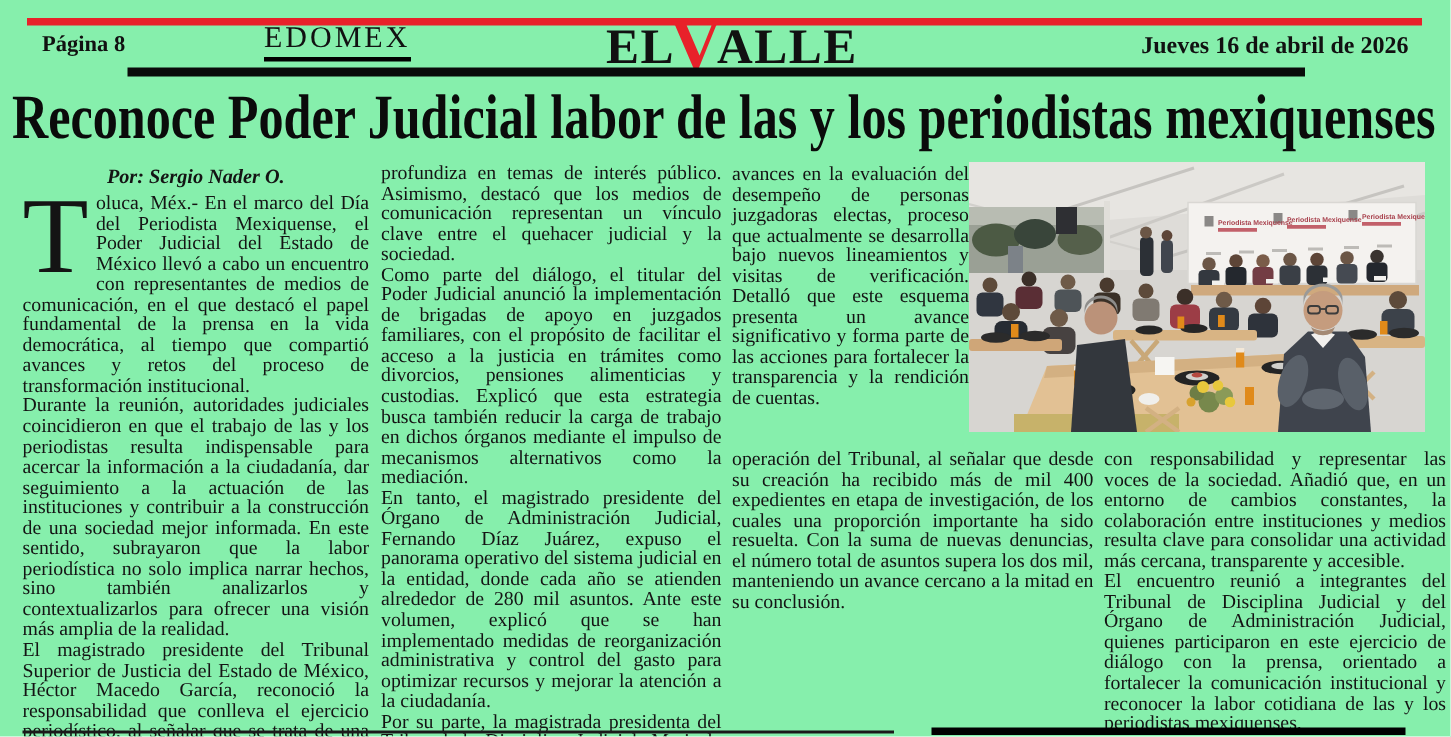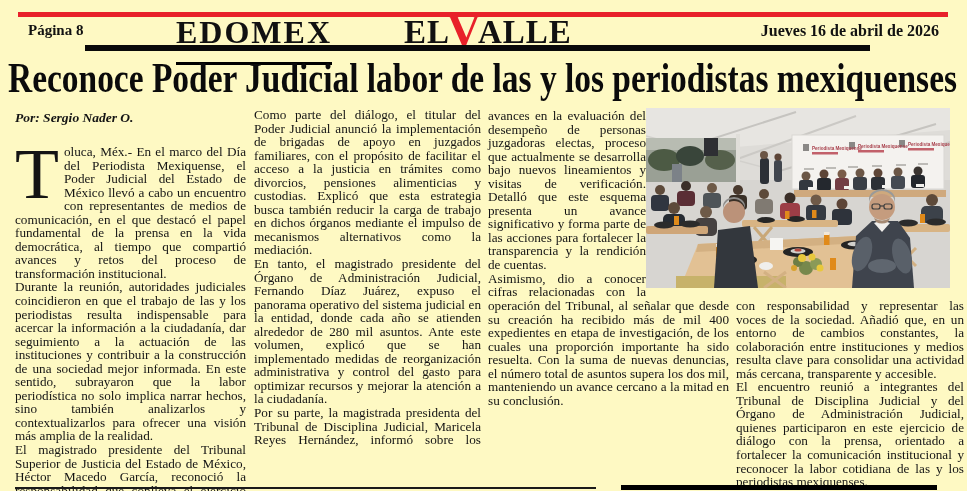--- a/index.html
+++ b/index.html
@@ -1,38 +1,38 @@
 <!DOCTYPE html>
 <html><head>
 <meta charset="utf-8">
 <style>
   html,body { margin:0; padding:0; background:#ffffff; }
   .page {
-    position:relative; width:967px; height:491px; background:#fef9c3;
+    position:relative; width:967px; height:491px; background:#86efac;
     font-family:"Liberation Serif", serif; color:#111; overflow:hidden;
   }
   
   .rule-red   { position:absolute; left:18px;  top:12px;  width:930px; height:5px; background:#e8212a; }
   .rule-black { position:absolute; left:85px;  top:45px;  width:785px; height:6px; background:#0a0a0a; }
   .page-label { position:absolute; left:28px;  top:22px;  font-size:15px; font-weight:bold; }
   .section-title {
-    position:absolute; left:176px; top:14px; font-size:32px; font-weight:bold;
-    letter-spacing:2px; border-bottom:3px solid #000; padding-bottom:11px;
+    position:absolute; left:176px; top:14px; font-size:20px; font-weight:normal;
+    letter-spacing:2px; border-bottom:3px solid #000; padding-bottom:1px;
   }
   .masthead { position:absolute; left:404px; top:0; white-space:nowrap; }
   .masthead .mh-black { font-size:33px; font-weight:bold; letter-spacing:1px; vertical-align:baseline; }
   .masthead .mh-red   { font-size:47px; font-weight:bold; color:#e8212a; position:relative; top:3px; margin:0 -3px; }
   .date-label { position:absolute; right:28px; top:22px; font-size:16px; font-weight:bold; }
   
   .headline-wrap { position:absolute; left:8px; top:55px; width:951px; height:46px; }
   
   .col { position:absolute; text-align:justify; font-size:13.2px; line-height:13.55px; color:#141414; }
   .col p { margin:0; padding:0; }
   .col p.cont { text-align-last:justify; }
-  .byline { font-weight:bold; font-style:italic; text-align:left; font-size:13.5px; line-height:16px; margin-bottom:19px; }
+  .byline { font-weight:bold; font-style:italic; text-align:center; font-size:13.5px; line-height:16px; margin-bottom:2px; }
   .dropcap { float:left; font-size:72px; line-height:54px; padding:2px 5px 0 0; font-weight:normal; }
   .col1 { left:15px;  top:110px; width:231px; }
   .col2 { left:254px; top:108px; width:227px; }
   .col3top    { left:488px; top:109px; width:158px; }
   .col3bottom { left:488px; top:299px; width:241px; }
   .col4       { left:736px; top:299px; width:228px; }
   
   .photo { position:absolute; left:646px; top:108px; width:304px; height:180px; overflow:hidden; background:#d7d5d1; }
   
   .foot-rule-left  { position:absolute; left:15px;  top:487px; width:581px; height:2px; background:#1a1a1a; }
@@ -61,28 +61,28 @@
   <div class="col col1">
     <div class="byline">Por: Sergio Nader O.</div>
     <div>
         <p><span class="dropcap">T</span>oluca, Méx.- En el marco del Día del Periodista Mexiquense, el Poder Judicial del Estado de México llevó a cabo un encuentro con representantes de medios de comunicación, en el que destacó el papel fundamental de la prensa en la vida democrática, al tiempo que compartió avances y retos del proceso de transformación institucional.</p>
         <p>Durante la reunión, autoridades judiciales coincidieron en que el trabajo de las y los periodistas resulta indispensable para acercar la información a la ciudadanía, dar seguimiento a la actuación de las instituciones y contribuir a la construcción de una sociedad mejor informada. En este sentido, subrayaron que la labor periodística no solo implica narrar hechos, sino también analizarlos y contextualizarlos para ofrecer una visión más amplia de la realidad.</p>
         <p class="cont">El magistrado presidente del Tribunal Superior de Justicia del Estado de México, Héctor Macedo García, reconoció la responsabilidad que conlleva el ejercicio periodístico, al señalar que se trata de una actividad que observa, cuestiona y</p>
       </div>
   </div>
 
   <div class="col col2">
+      <p>profundiza en temas de interés público. Asimismo, destacó que los medios de comunicación representan un vínculo clave entre el quehacer judicial y la sociedad.</p>
       <p>Como parte del diálogo, el titular del Poder Judicial anunció la implementación de brigadas de apoyo en juzgados familiares, con el propósito de facilitar el acceso a la justicia en trámites como divorcios, pensiones alimenticias y custodias. Explicó que esta estrategia busca también reducir la carga de trabajo en dichos órganos mediante el impulso de mecanismos alternativos como la mediación.</p>
       <p>En tanto, el magistrado presidente del Órgano de Administración Judicial, Fernando Díaz Juárez, expuso el panorama operativo del sistema judicial en la entidad, donde cada año se atienden alrededor de 280 mil asuntos. Ante este volumen, explicó que se han implementado medidas de reorganización administrativa y control del gasto para optimizar recursos y mejorar la atención a la ciudadanía.</p>
       <p class="cont">Por su parte, la magistrada presidenta del Tribunal de Disciplina Judicial, Maricela Reyes Hernández, informó sobre los</p>
     </div>
 
   <div class="col col3top">
       <p>avances en la evaluación del desempeño de personas juzgadoras electas, proceso que actualmente se desarrolla bajo nuevos lineamientos y visitas de verificación. Detalló que este esquema presenta un avance significativo y forma parte de las acciones para fortalecer la transparencia y la rendición de cuentas.</p>
-      <p class="cont">Asimismo, dio a conocer cifras relacionadas con la</p>
     </div>
 
   <div class="col col3bottom">
       <p>operación del Tribunal, al señalar que desde su creación ha recibido más de mil 400 expedientes en etapa de investigación, de los cuales una proporción importante ha sido resuelta. Con la suma de nuevas denuncias, el número total de asuntos supera los dos mil, manteniendo un avance cercano a la mitad en su conclusión.</p>
     </div>
 
   <div class="col col4">
       <p>con responsabilidad y representar las voces de la sociedad. Añadió que, en un entorno de cambios constantes, la colaboración entre instituciones y medios resulta clave para consolidar una actividad más cercana, transparente y accesible.</p>
       <p>El encuentro reunió a integrantes del Tribunal de Disciplina Judicial y del Órgano de Administración Judicial, quienes participaron en este ejercicio de diálogo con la prensa, orientado a fortalecer la comunicación institucional y reconocer la labor cotidiana de las y los periodistas mexiquenses.</p>
     </div>

